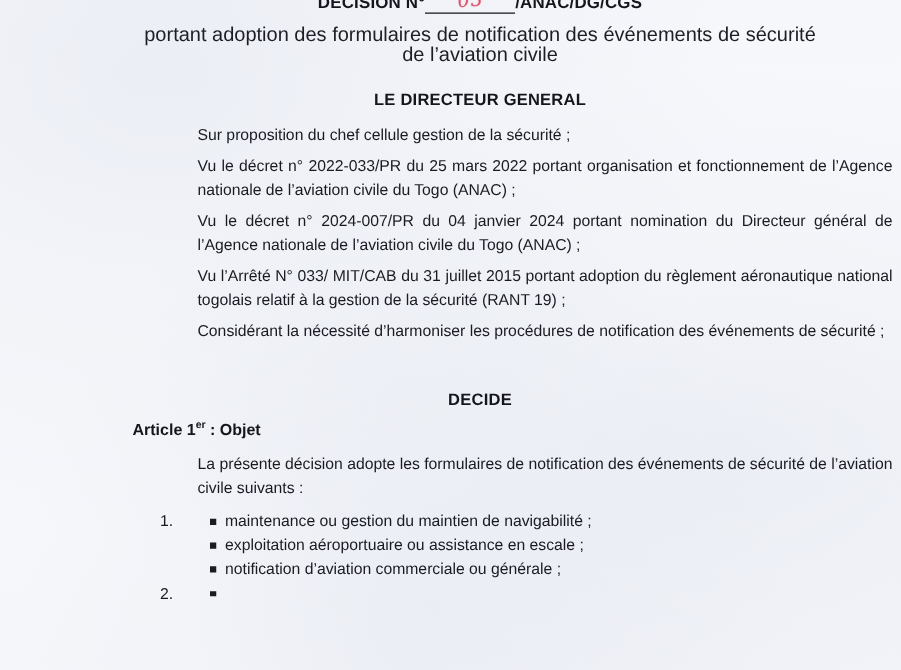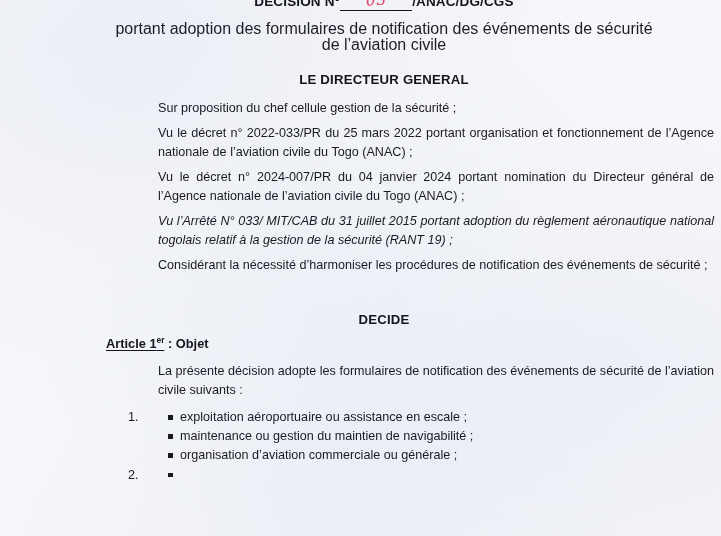--- a/index.html
+++ b/index.html
@@ -102,36 +102,35 @@
     line-height: 18.5px;
     text-align: justify;
     color: #1a1b22;
     margin-left: 48px;
   }
   .para.nojust { text-align: left; }
 
   #p-proposition { top: 99px; }
   #p-decret2022  { top: 124px; }
   #p-decret2024  { top: 168px; }
-  #p-arrete      { top: 212px; font-style: italic; }
+  #p-arrete      { top: 212px; }
   #p-considerant { top: 256px; }
   #p-objet-body  { top: 362px; }
 
   
   .article-head {
     position: absolute;
     left: 0;
     top: 336px;
     font-size: 12.8px;
     font-weight: bold;
     color: #15161d;
     white-space: nowrap;
   }
   .article-head .underlined {
-    text-decoration: underline;
     text-underline-offset: 2px;
   }
   .article-head sup {
     font-size: 8.4px;
     vertical-align: super;
     line-height: 0;
   }
 
   
   .num-list {
@@ -205,29 +204,29 @@
 
     <div class="para" id="p-objet-body">La présente décision adopte les formulaires de notification des événements de sécurité de l’aviation civile suivants :</div>
 
     <div class="num-list">
 
       <div class="num-item">
         <span class="marker">1.</span>
         <ul class="bullet-list">
           <li class="bullet-item">
             <span class="sq"></span>
+            <span>maintenance ou gestion du maintien de navigabilité ;</span>
+          </li>
+          <li class="bullet-item">
+            <span class="sq"></span>
             <span>exploitation aéroportuaire ou assistance en escale ;</span>
           </li>
           <li class="bullet-item">
             <span class="sq"></span>
-            <span>maintenance ou gestion du maintien de navigabilité ;</span>
-          </li>
-          <li class="bullet-item">
-            <span class="sq"></span>
-            <span>organisation d’aviation commerciale ou générale ;</span>
+            <span>notification d’aviation commerciale ou générale ;</span>
           </li>
           <li class="bullet-item">
             <span class="sq"></span>
           </li>
         </ul>
       </div>
 
       <div class="num-item">
         <span class="marker">2.</span>
       </div>

